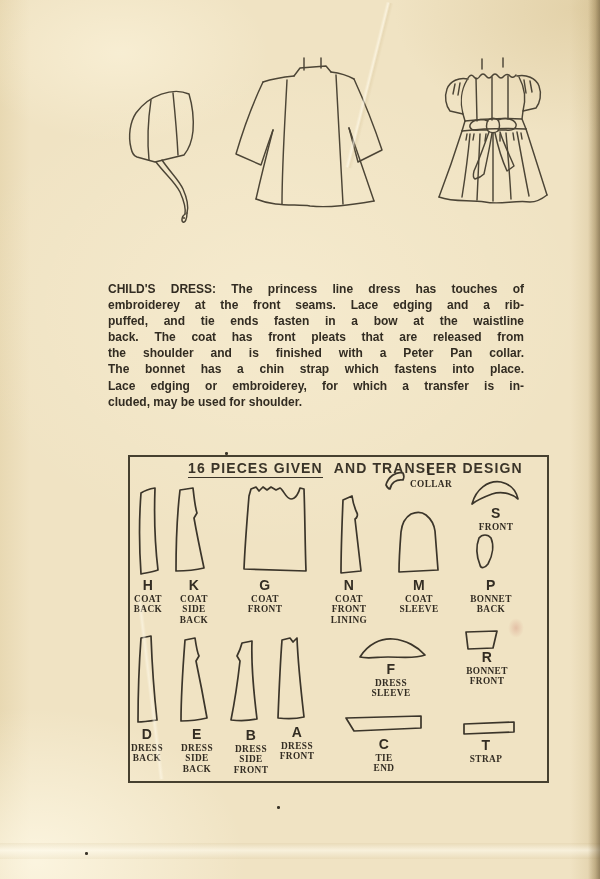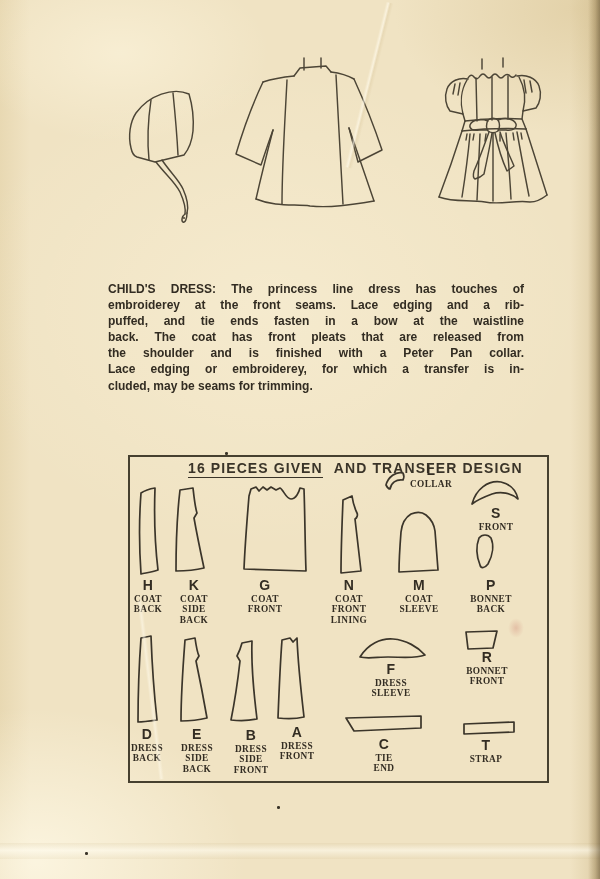--- a/index.html
+++ b/index.html
@@ -121,22 +121,23 @@
     <path d="M103,83 L104,90"></path>
     <path d="M111,83 L112,89"></path>
   </svg>
 
   <div class="desc">
     <div class="desc-line">CHILD'S DRESS: The princess line dress has touches of</div>
     <div class="desc-line">embroiderey at the front seams. Lace edging and a rib-</div>
     <div class="desc-line">puffed, and tie ends fasten in a bow at the waistline</div>
     <div class="desc-line">back. The coat has front pleats that are released from</div>
     <div class="desc-line">the shoulder and is finished with a Peter Pan collar.</div>
+    <div class="desc-line">The bonnet has a chin strap which fastens into place.</div>
     <div class="desc-line">Lace edging or embroiderey, for which a transfer is in-</div>
-    <div class="desc-line">cluded, may be seams for trimming.</div>
+    <div class="desc-line">cluded, may be used for shoulder.</div>
   </div>
 
   <div class="box">
     <div class="box-title">
       <span class="u">16 PIECES GIVEN</span><span>AND TRANSFER DESIGN</span>
     </div>
 
     <svg class="pieces-svg" viewBox="0 0 417 324">
       <path d="M11,36 C14,34 19,32 25,31 C24,58 25,88 28,113 C22,115 15,116 11,117 C9,88 9,62 11,36 Z"></path>
       <path d="M50,33 L63,31 C64,40 65,50 67,56 L64,61 C67,78 71,97 74,111 C66,113 55,114 46,114 C46,86 47,58 50,33 Z"></path>

